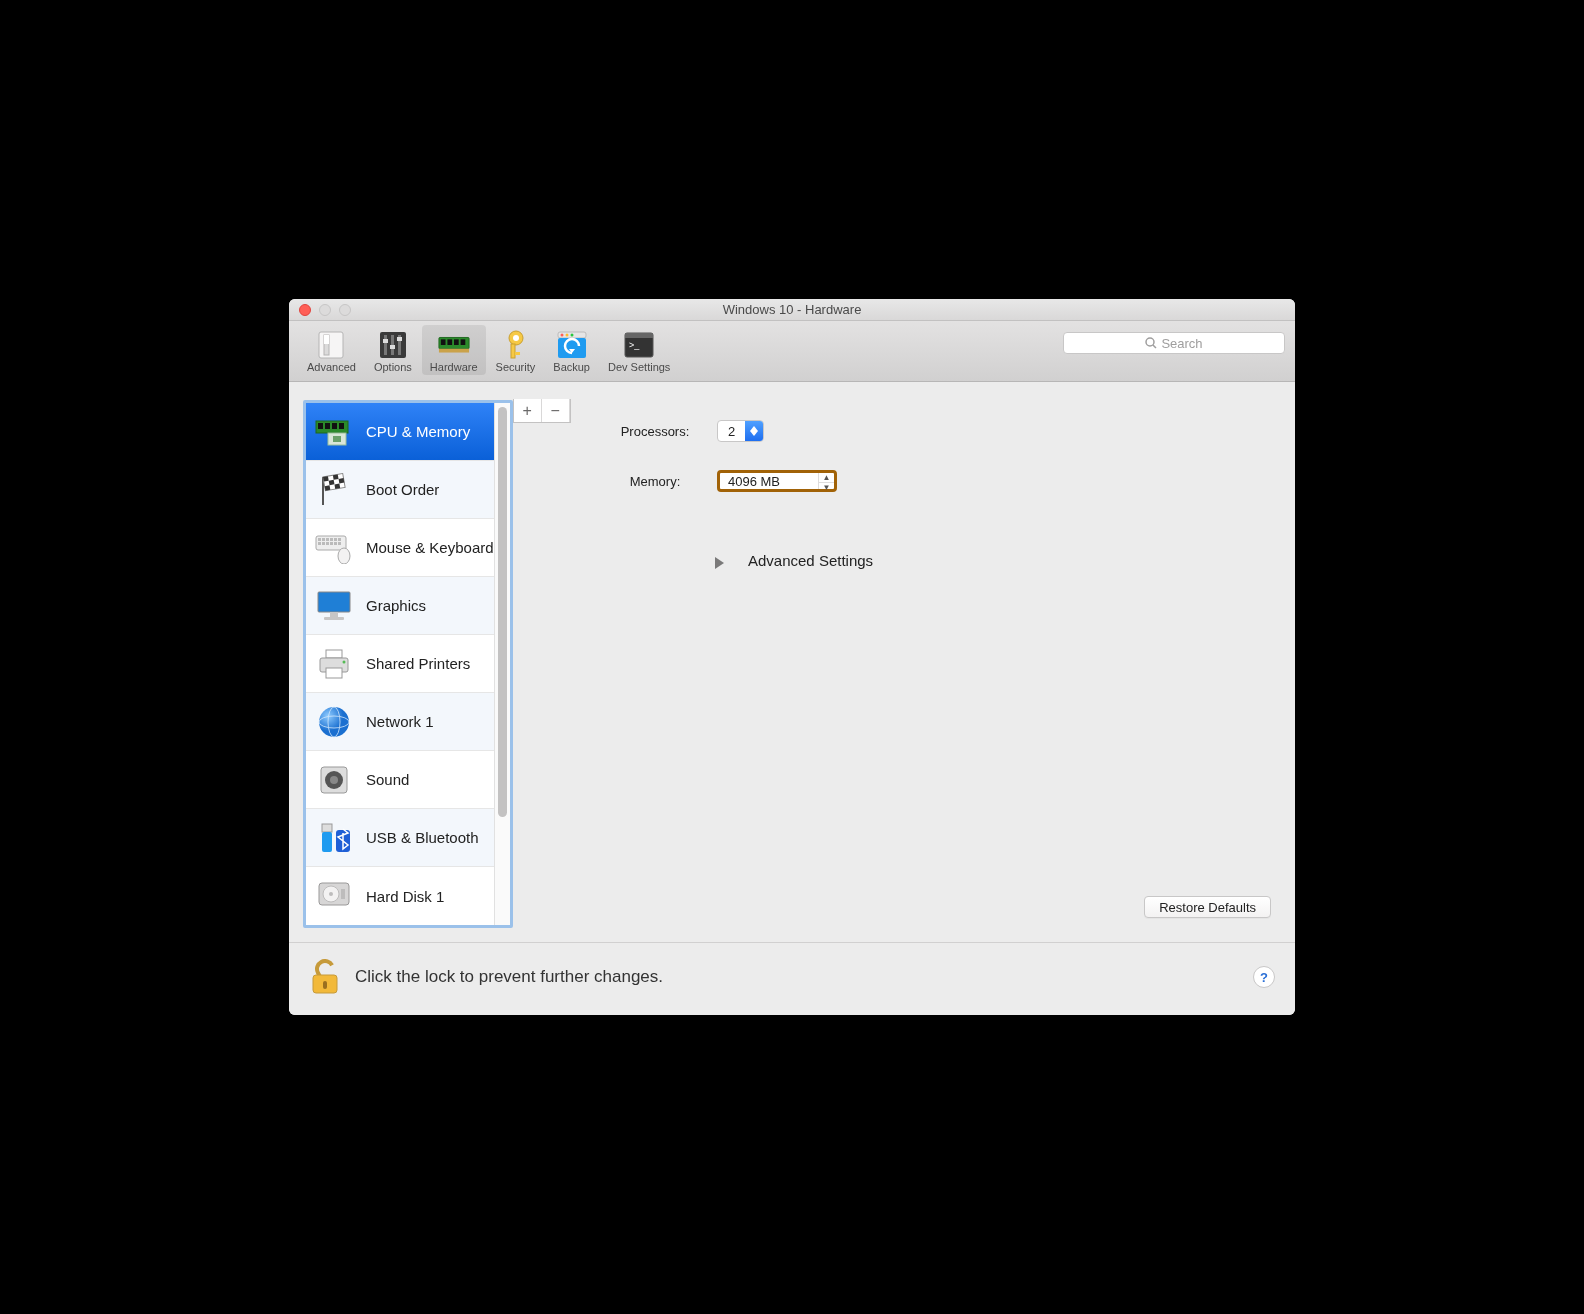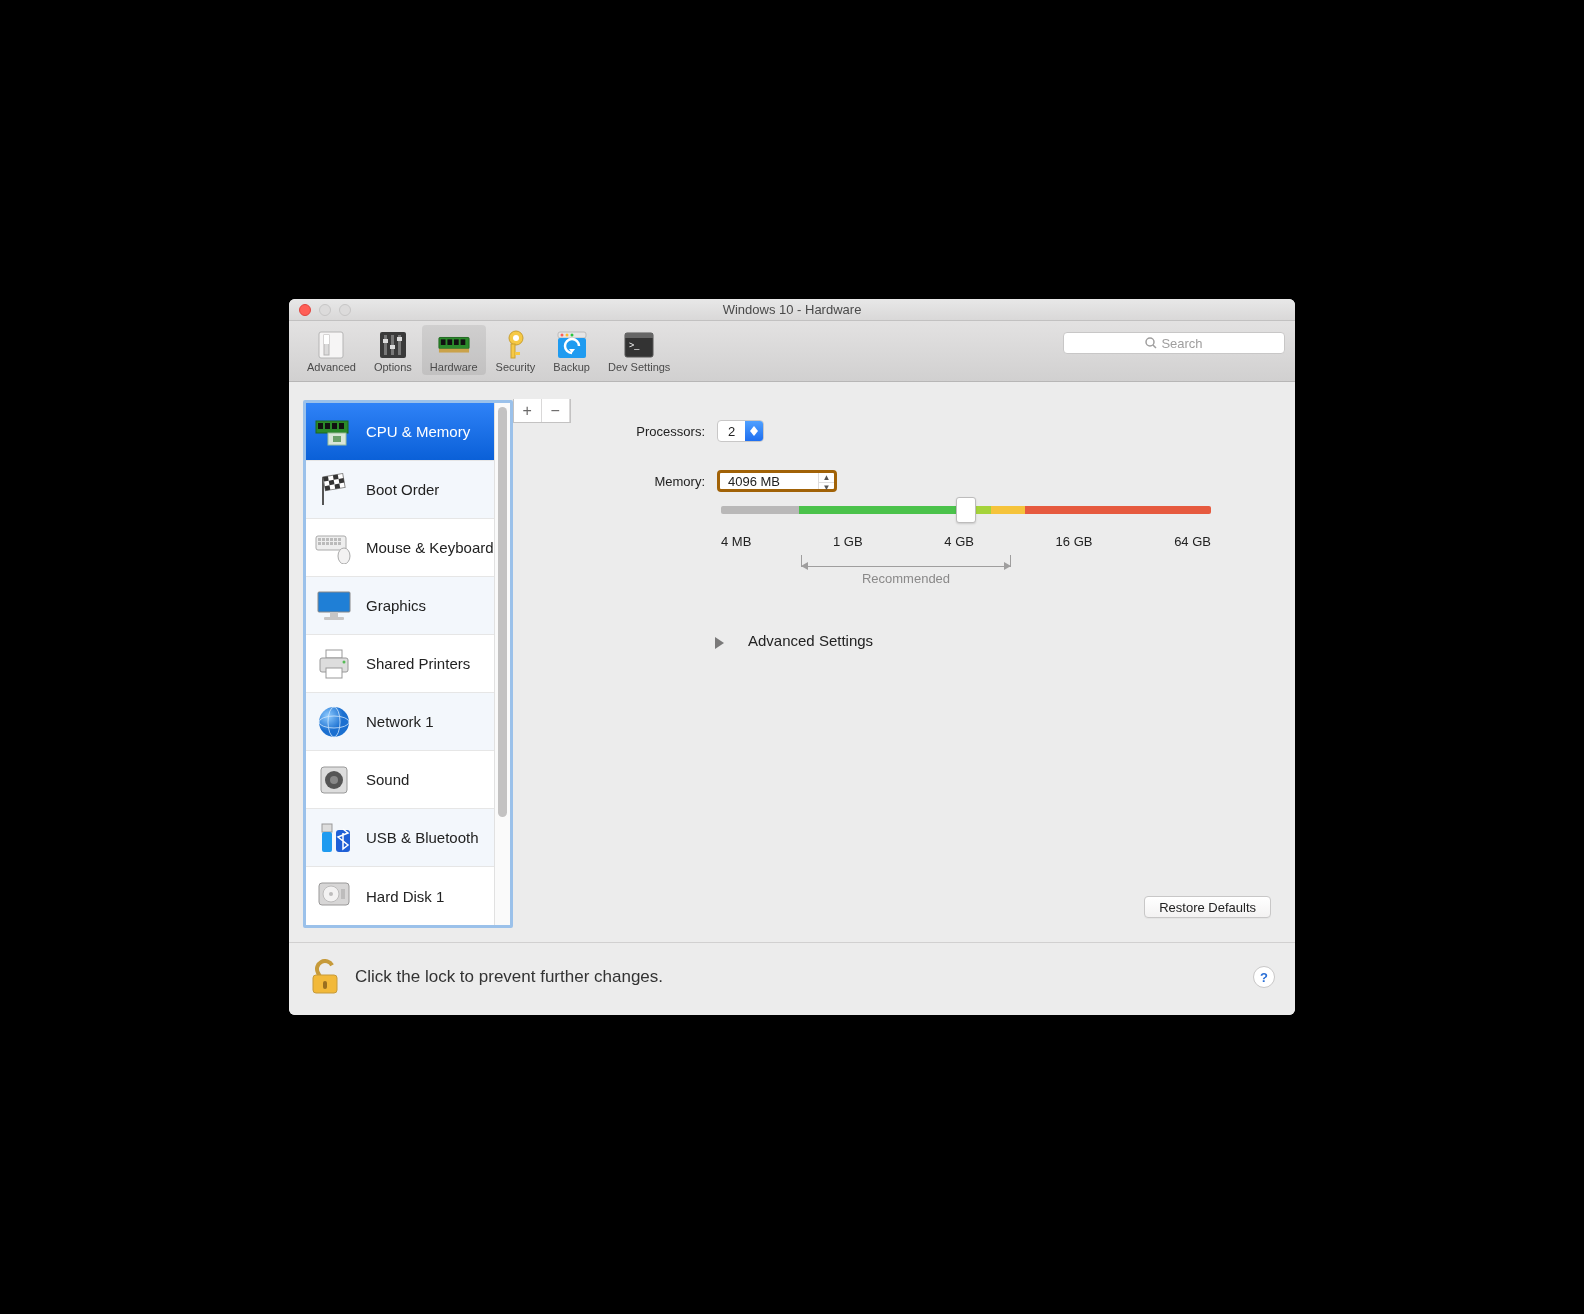--- a/index.html
+++ b/index.html
@@ -119,21 +119,21 @@
   }
   .sf-btn:last-of-type { border-right:1px solid #d9d8d8; }
 
   
   .main {
     flex:1; padding: 20px 10px 10px 10px;
     display:flex; flex-direction:column;
     font-size: 13px; color:#222;
   }
   .row { display:flex; align-items:center; gap: 12px; margin-bottom: 28px; }
-  .row .label { width: 100px; text-align: right; }
+  .row .label { width: 100px; text-align: center; }
   .select-ctl {
     height: 22px; border: 1px solid #c8c7c7; border-radius: 4px;
     background: #fff; display:flex; align-items:stretch; overflow:hidden;
   }
   .select-ctl .val { padding: 0 10px; display:flex; align-items:center; }
   .select-ctl .arrows {
     width: 18px; background: linear-gradient(#4fa0ff,#1e6ef0);
     display:flex; flex-direction:column; align-items:center; justify-content:center;
     color:#fff;
   }
@@ -495,37 +495,20 @@
         <div class="label">Memory:</div>
         <div class="memory-input">
           <div class="val">4096 MB</div>
           <div class="stepper">
             <div>▲</div>
             <div>▼</div>
           </div>
         </div>
       </div>
 
-      <div class="slider-wrap">
-        <div class="slider-track">
-          <div class="slider-knob"></div>
-        </div>
-        <div class="slider-ticks">
-          <span>4 MB</span>
-          <span>1 GB</span>
-          <span>4 GB</span>
-          <span>16 GB</span>
-          <span>64 GB</span>
-        </div>
-        <div class="recommended-bar">
-          <div class="arrow-l"></div>
-            <div class="arrow-r"></div>
-        </div>
-        <div class="recommended-text">Recommended</div>
-      </div>
 
       <div class="adv-row">
         <div class="disclosure"></div>
         <span>Advanced Settings</span>
       </div>
 
       <div style="height:200px;"></div>
 
       <div class="restore-btn">
         <span>Restore Defaults</span>

